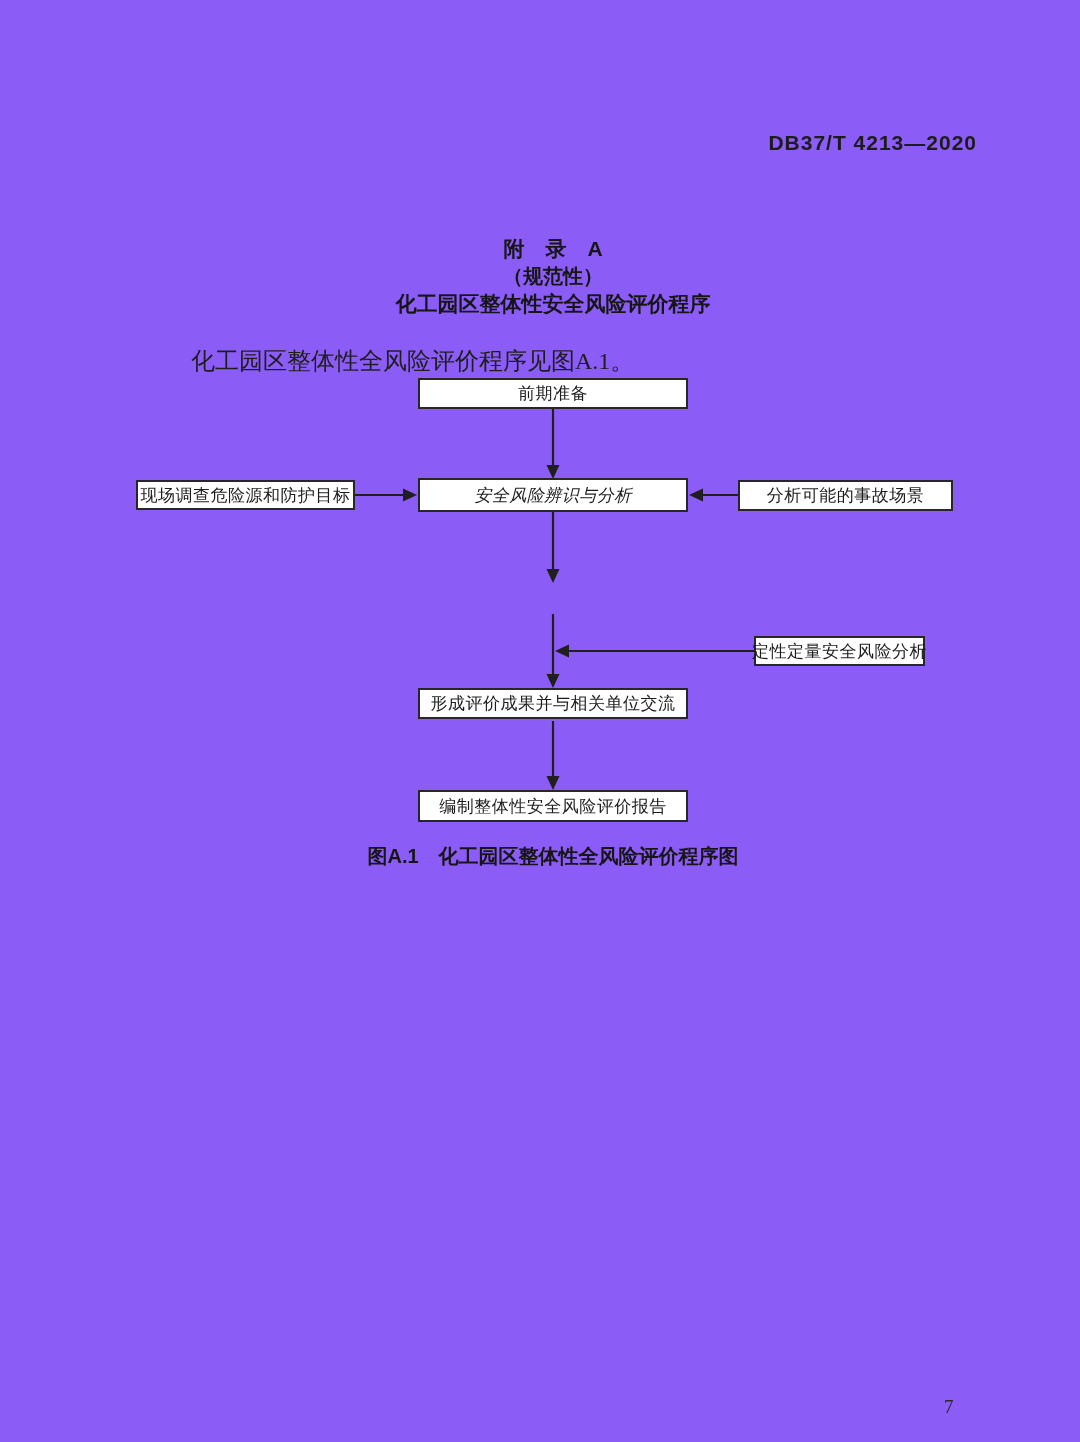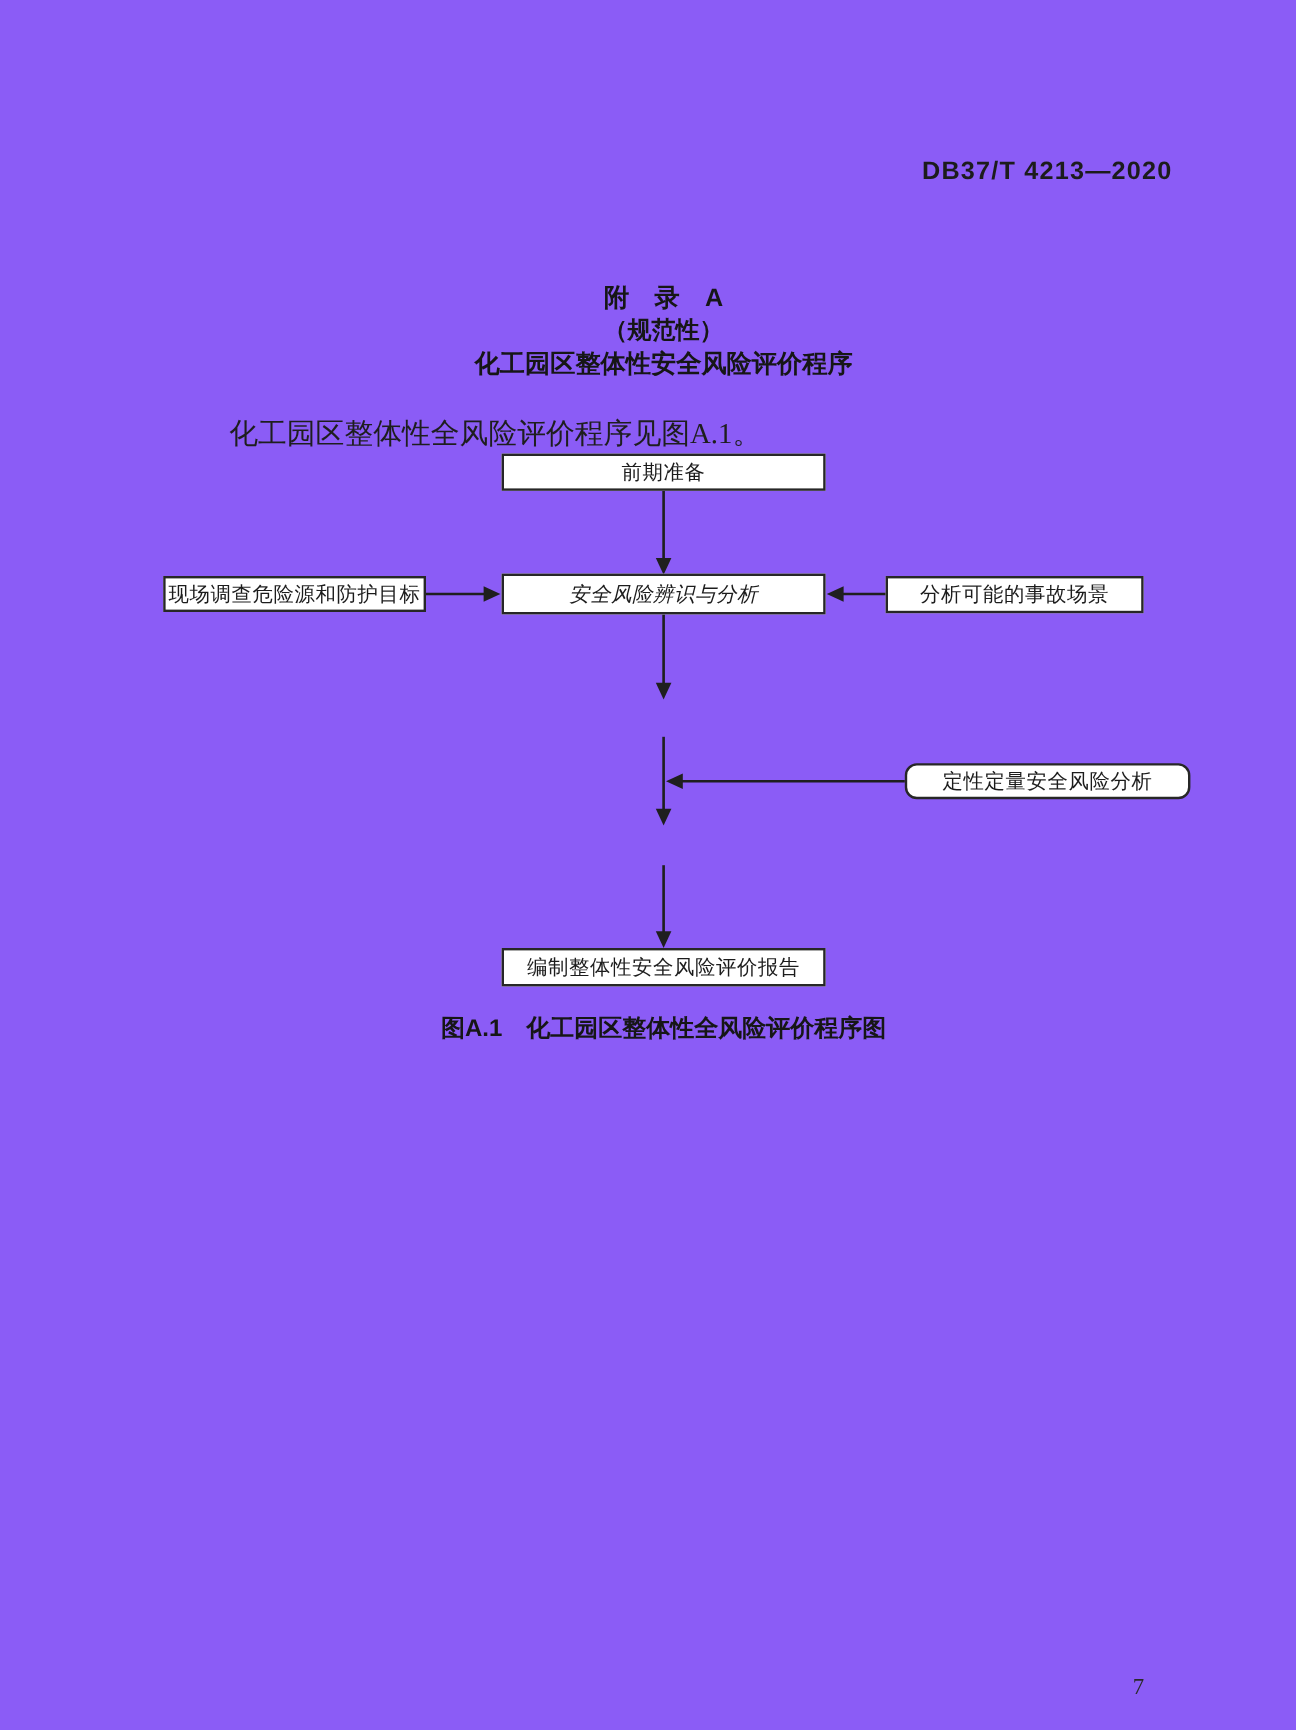--- a/index.html
+++ b/index.html
@@ -76,21 +76,21 @@
     font-size: 17px;
     color: #1c1c1c;
     white-space: nowrap;
     letter-spacing: 0.5px;
   }
   .n-prep     { left: 418px; top: 378px; width: 270px; height: 31px; }
   .n-survey   { left: 136px; top: 480px; width: 219px; height: 30px; }
   .n-identify { left: 418px; top: 478px; width: 270px; height: 34px; font-style: italic; }
   .n-scenario { left: 738px; top: 480px; width: 215px; height: 31px; }
   .n-divide   { left: 418px; top: 583px; width: 270px; height: 31px; }
-  .n-analysis { left: 754px; top: 636px; width: 238px; height: 30px; border-radius: 10px; }
+  .n-analysis { left: 754px; top: 636px; width: 171px; height: 30px; }
   .n-results  { left: 418px; top: 688px; width: 270px; height: 31px; }
   .n-report   { left: 418px; top: 790px; width: 270px; height: 32px; }
 
   .figure-caption {
     position: absolute;
     top: 843px;
     left: 0;
     width: 1106px;
     text-align: center;
     font-family: "Liberation Sans", sans-serif;
@@ -155,20 +155,21 @@
 
     <div class="node n-prep">前期准备</div>
 
     <div class="node n-identify">安全风险辨识与分析</div>
 
     <div class="node n-scenario">分析可能的事故场景</div>
 
 
     <div class="node n-analysis">定性定量安全风险分析</div>
 
+    <div class="node n-results">形成评价成果并与相关单位交流</div>
 
     <div class="node n-report">编制整体性安全风险评价报告</div>
   </div>
 
   <div class="figure-caption">图A.1　化工园区整体性全风险评价程序图</div>
 
   <div class="page-number">7</div>
 
 </div>
 

